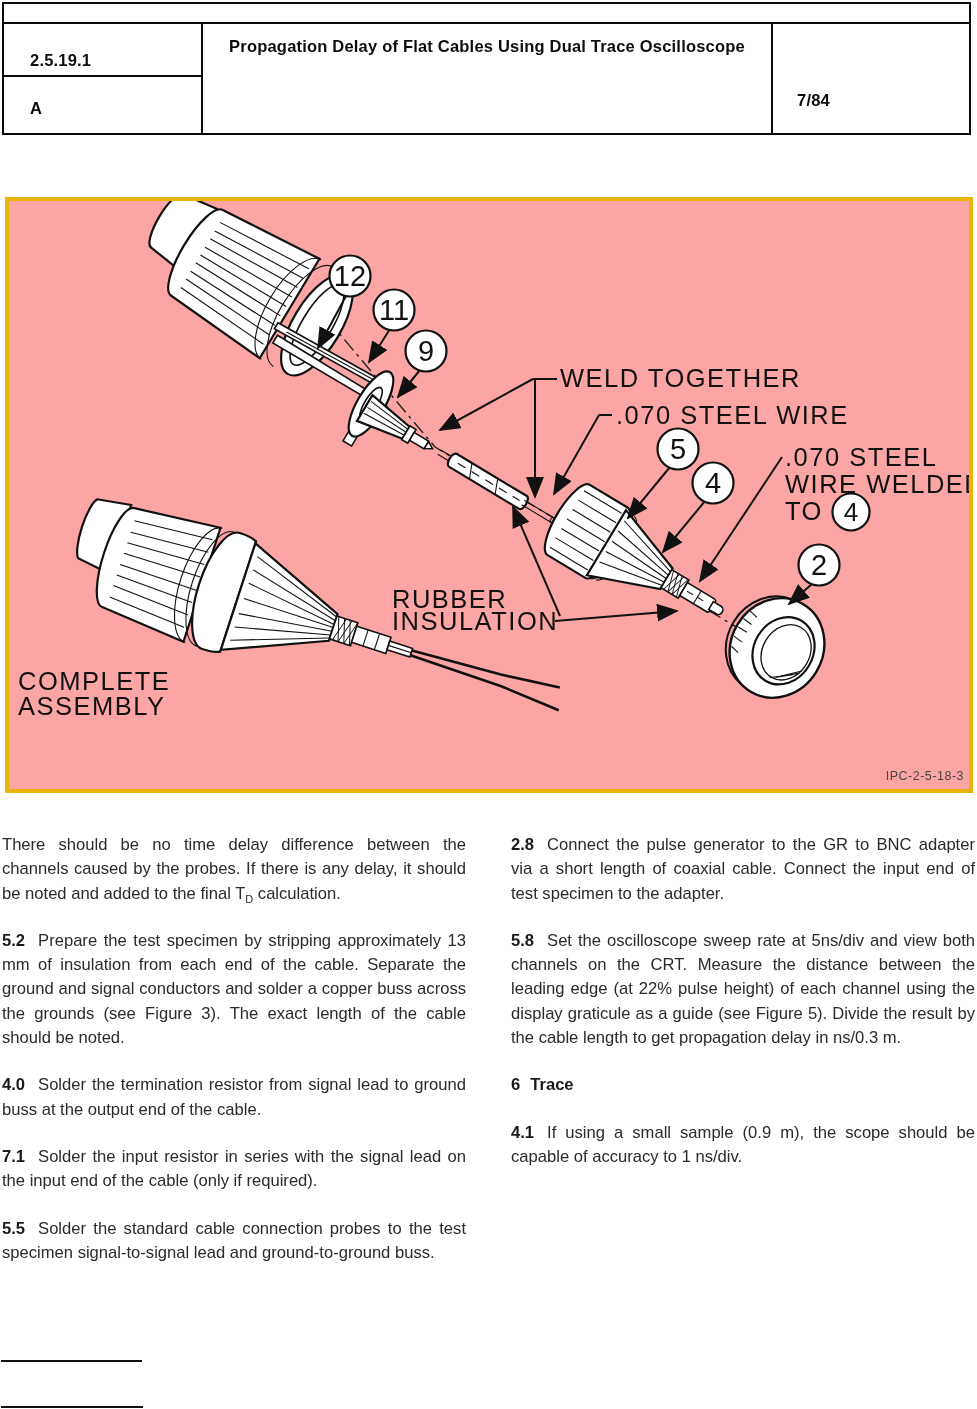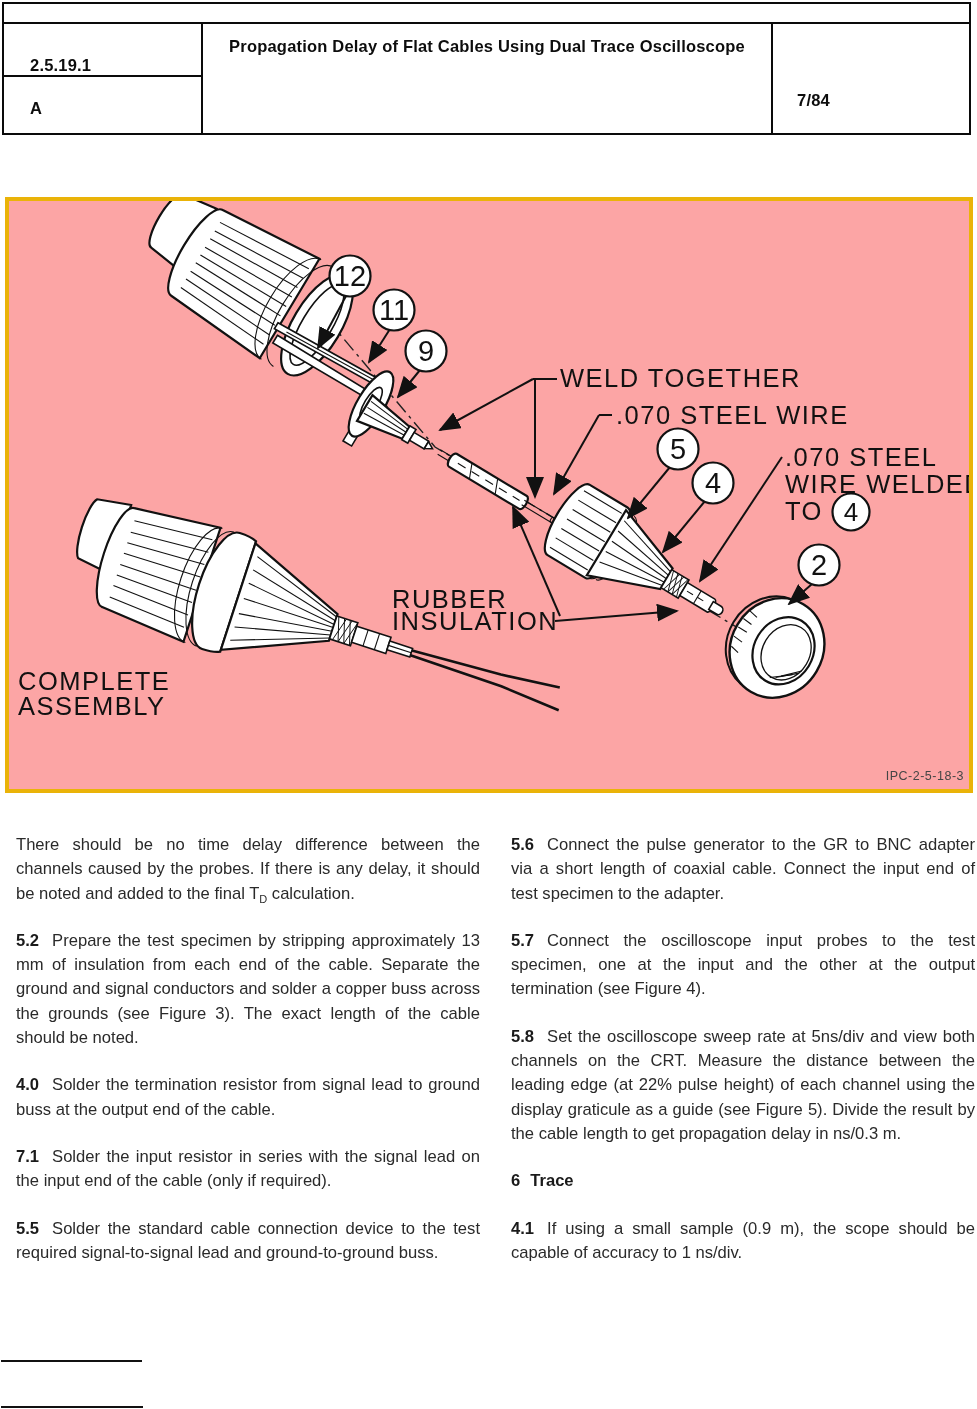--- a/index.html
+++ b/index.html
@@ -9,21 +9,21 @@
     font-family:"Liberation Sans",sans-serif;color:#222;
   }
   
   .hdr{
     position:absolute;left:2px;top:2px;width:965px;height:129px;
     border:2px solid #0a0a0a;display:grid;grid-template-rows:20px 1fr;
   }
   .hdr-topstrip{border-bottom:2px solid #0a0a0a;}
   .hdr-row{display:grid;grid-template-columns:199px 570px 1fr;}
   .hdr-left{border-right:2px solid #0a0a0a;display:grid;grid-template-rows:53px 1fr;}
-  .hdr-left .cellA{border-bottom:2px solid #0a0a0a;display:flex;align-items:flex-end;padding:14px 0 0 26px;margin-top:8px;}
+  .hdr-left .cellA{border-bottom:2px solid #0a0a0a;display:flex;align-items:center;padding:14px 0 0 26px;margin-top:8px;}
   .hdr-left .cellB{display:flex;align-items:center;padding:6px 0 0 26px;}
   .hdr-mid{border-right:2px solid #0a0a0a;text-align:center;padding-top:13px;}
   .hdr-right{padding:27px 0 0 24px;margin-top:40px;}
   .hdr b{font-size:16.5px;font-weight:700;color:#0d0d0d;letter-spacing:.2px;}
   
   .figbox{
     position:absolute;left:5px;top:197px;width:960px;height:588px;
     border:4px solid #eab308;background:#fca5a5;
   }
   .figbox svg{display:block;}
@@ -31,21 +31,21 @@
   .figsm{font-family:"Liberation Sans",sans-serif;font-size:12.5px;letter-spacing:.5px;fill:#454545;}
   .callout-num{font-family:"Liberation Sans",sans-serif;font-size:29px;fill:#111;text-anchor:middle;}
   .callout-num.sm{font-size:26px;}
   .ln{stroke:#111;stroke-width:2;fill:none;}
   .thin{stroke:#111;stroke-width:1.1;fill:none;}
   .part{stroke:#111;stroke-width:2.2;fill:#fff;}
   .part-thin{stroke:#111;stroke-width:1.6;fill:#fff;}
   
   .col{position:absolute;top:833px;width:464px;font-size:16.6px;line-height:24.3px;
        text-align:justify;color:#2a2a2a;}
-  .col-left{left:16px;}
+  .col-left{left:2px;}
   .col-right{left:511px;}
   .col p{margin:0 0 23px 0;}
   .num{font-weight:700;color:#1a1a1a;margin-right:13px;}
   .notes-h{font-weight:700;color:#1a1a1a;}
   .notes-h .num{margin-right:10px;}
   sub.tsub{font-size:11px;line-height:0;}
   .fnline{position:absolute;left:1px;height:2px;background:#111;}
 </style>
 </head>
 <body>
@@ -291,26 +291,25 @@
       <text class="figlbl" x="9" y="514">ASSEMBLY</text>
       <text class="figsm" x="955" y="579" text-anchor="end">IPC-2-5-18-3</text>
     </svg>
   </div>
 
   <div class="col col-left">
     <p><span>There should be no time delay difference between the channels caused by the probes. If there is any delay, it should be noted and added to the final T</span><sub class="tsub">D</sub><span> calculation.</span></p>
     <p><span class="num">5.2</span><span>Prepare the test specimen by stripping approximately 13 mm of insulation from each end of the cable. Separate the ground and signal conductors and solder a copper buss across the grounds (see Figure 3). The exact length of the cable should be noted.</span></p>
     <p><span class="num">4.0</span><span>Solder the termination resistor from signal lead to ground buss at the output end of the cable.</span></p>
     <p><span class="num">7.1</span><span>Solder the input resistor in series with the signal lead on the input end of the cable (only if required).</span></p>
-    <p><span class="num">5.5</span><span>Solder the standard cable connection device to the test required signal-to-signal lead and ground-to-ground buss.</span></p>
+    <p><span class="num">5.5</span><span>Solder the standard cable connection probes to the test specimen signal-to-signal lead and ground-to-ground buss.</span></p>
   </div>
 
   <div class="col col-right">
-    <p><span class="num">5.6</span><span>Connect the pulse generator to the GR to BNC adapter via a short length of coaxial cable. Connect the input end of test specimen to the adapter.</span></p>
-    <p><span class="num">5.7</span><span>Connect the oscilloscope input probes to the test specimen, one at the input and the other at the output termination (see Figure 4).</span></p>
+    <p><span class="num">2.8</span><span>Connect the pulse generator to the GR to BNC adapter via a short length of coaxial cable. Connect the input end of test specimen to the adapter.</span></p>
     <p><span class="num">5.8</span><span>Set the oscilloscope sweep rate at 5ns/div and view both channels on the CRT. Measure the distance between the leading edge (at 22% pulse height) of each channel using the display graticule as a guide (see Figure 5). Divide the result by the cable length to get propagation delay in ns/0.3 m.</span></p>
     <p class="notes-h"><span class="num">6</span><span>Trace</span></p>
     <p><span class="num">4.1</span><span>If using a small sample (0.9 m), the scope should be capable of accuracy to 1 ns/div.</span></p>
   </div>
 
   <div class="fnline" style="top:1360px;width:141px;"></div>
   <div class="fnline" style="top:1406px;width:142px;"></div>
 
 </div>
 

